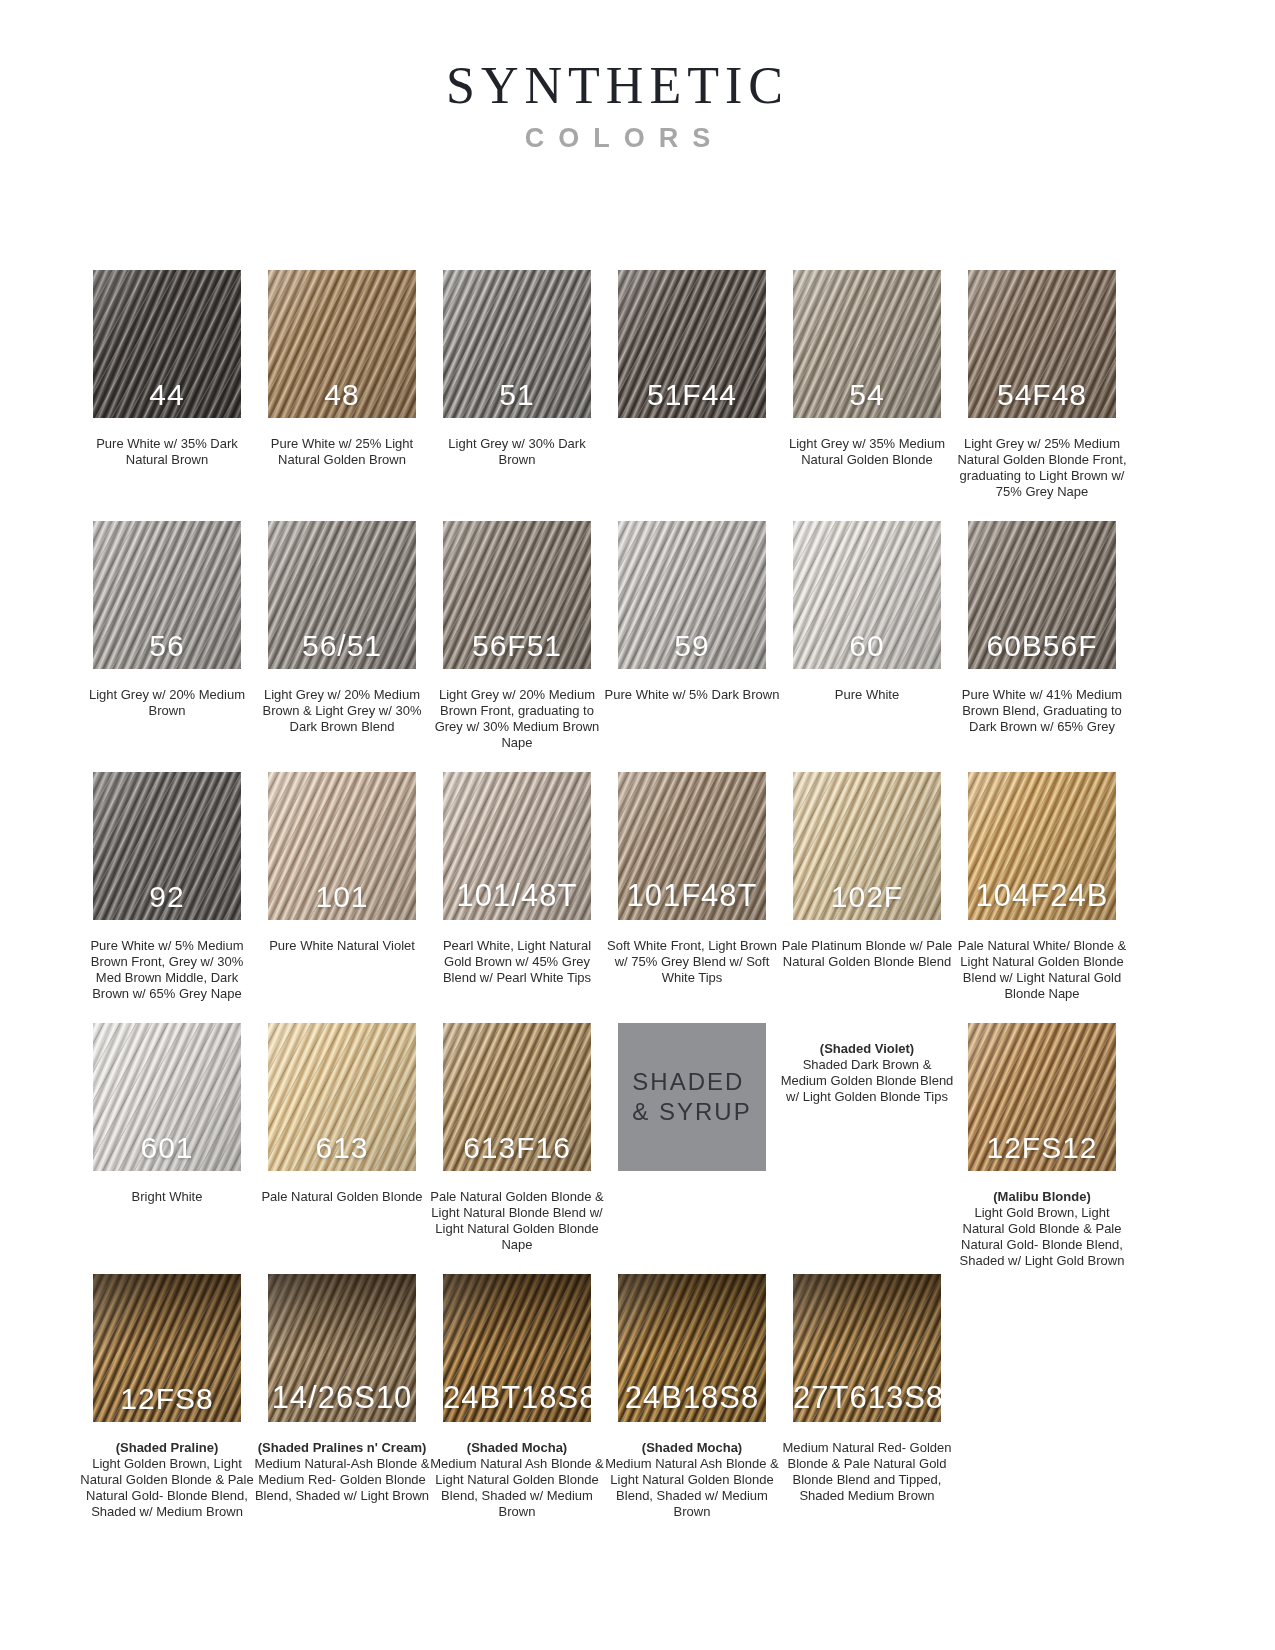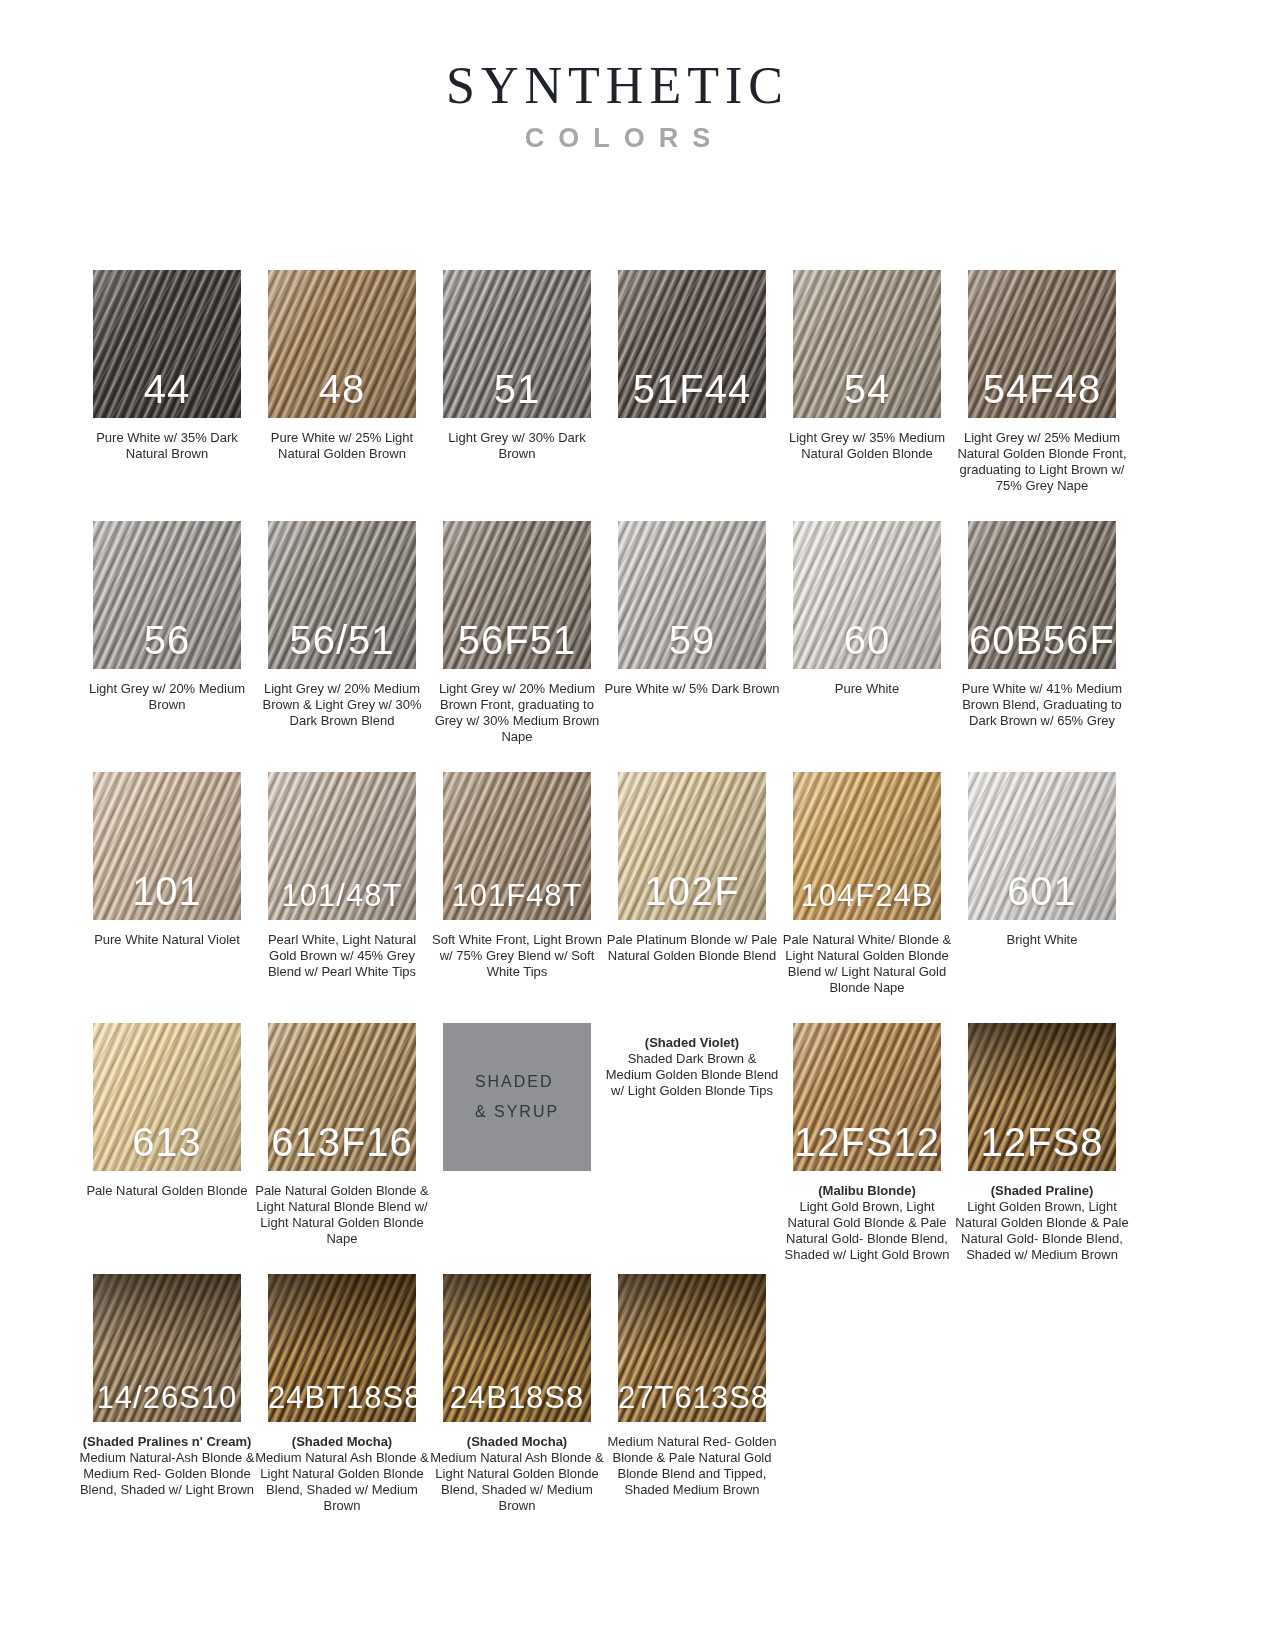--- a/index.html
+++ b/index.html
@@ -42,33 +42,33 @@
   }
   .swatch.rooted::after{
     content:""; position:absolute; inset:0;
     background:linear-gradient(180deg, rgba(24,15,6,.62) 0%, rgba(24,15,6,.30) 24%, rgba(24,15,6,0) 54%);
   }
   .code{
     position:absolute; left:0; right:0; bottom:6px; z-index:2;
     text-align:center; color:var(--code-color,#fff); font-weight:400;
     letter-spacing:1px; text-shadow:0 1px 3px rgba(0,0,0,.28);
   }
-  .code.sz30{font-size:40px;} .code.sz27{font-size:31px;} .code.sz24{font-size:24px; letter-spacing:0.5px;}
+  .code.sz30{font-size:30px;} .code.sz27{font-size:31px;} .code.sz24{font-size:24px; letter-spacing:0.5px;}
   .caption{
-    margin:12px -14px 0; text-align:center;
+    margin:18px -14px 0; text-align:center;
     font-size:13px; line-height:16px; color:var(--caption-color,#2d2d2d);
   }
   .caption .bold{ font-weight:700; }
   .label-box{
     width:148px; height:148px; background:var(--label-bg,#909194);
     display:flex; align-items:center; justify-content:center;
   }
   .label-box .lines{ text-align:left; }
   .label-box .lines div{
-    font-size:16px; letter-spacing:2px; line-height:30px;
+    font-size:24px; letter-spacing:2px; line-height:30px;
     color:var(--label-text,#33373c);
   }
 </style>
 </head>
 <body>
 
 <header>
   <h1>SYNTHETIC</h1>
   <h2>COLORS</h2>
 </header>
@@ -161,20 +161,28 @@
     </div>
     <div class="cell">
       <div class="swatch" style="--bs: #8c8278; --lt: #bbb2a9; --dk: #5b5249;">
         <span class="code sz30">60B56F</span>
       </div>
       <div class="caption">
         <div>Pure White w/ 41% Medium Brown Blend, Graduating to Dark Brown w/ 65% Grey</div>
       </div>
     </div>
     <div class="cell">
+      <div class="swatch" style="--bs: #716d6a; --lt: #a6a29f; --dk: #44403d;">
+        <span class="code sz30">92</span>
+      </div>
+      <div class="caption">
+        <div>Pure White w/ 5% Medium Brown Front, Grey w/ 30% Med Brown Middle, Dark Brown w/ 65% Grey Nape</div>
+      </div>
+    </div>
+    <div class="cell">
       <div class="swatch" style="--bs: #cbb7a3; --lt: #eee2d2; --dk: #a08874;">
         <span class="code sz30">101</span>
       </div>
       <div class="caption">
         <div>Pure White Natural Violet</div>
       </div>
     </div>
     <div class="cell">
       <div class="swatch" style="--bs: #c1b3a6; --lt: #e8e0d7; --dk: #908175;">
         <span class="code sz27">101/48T</span>

